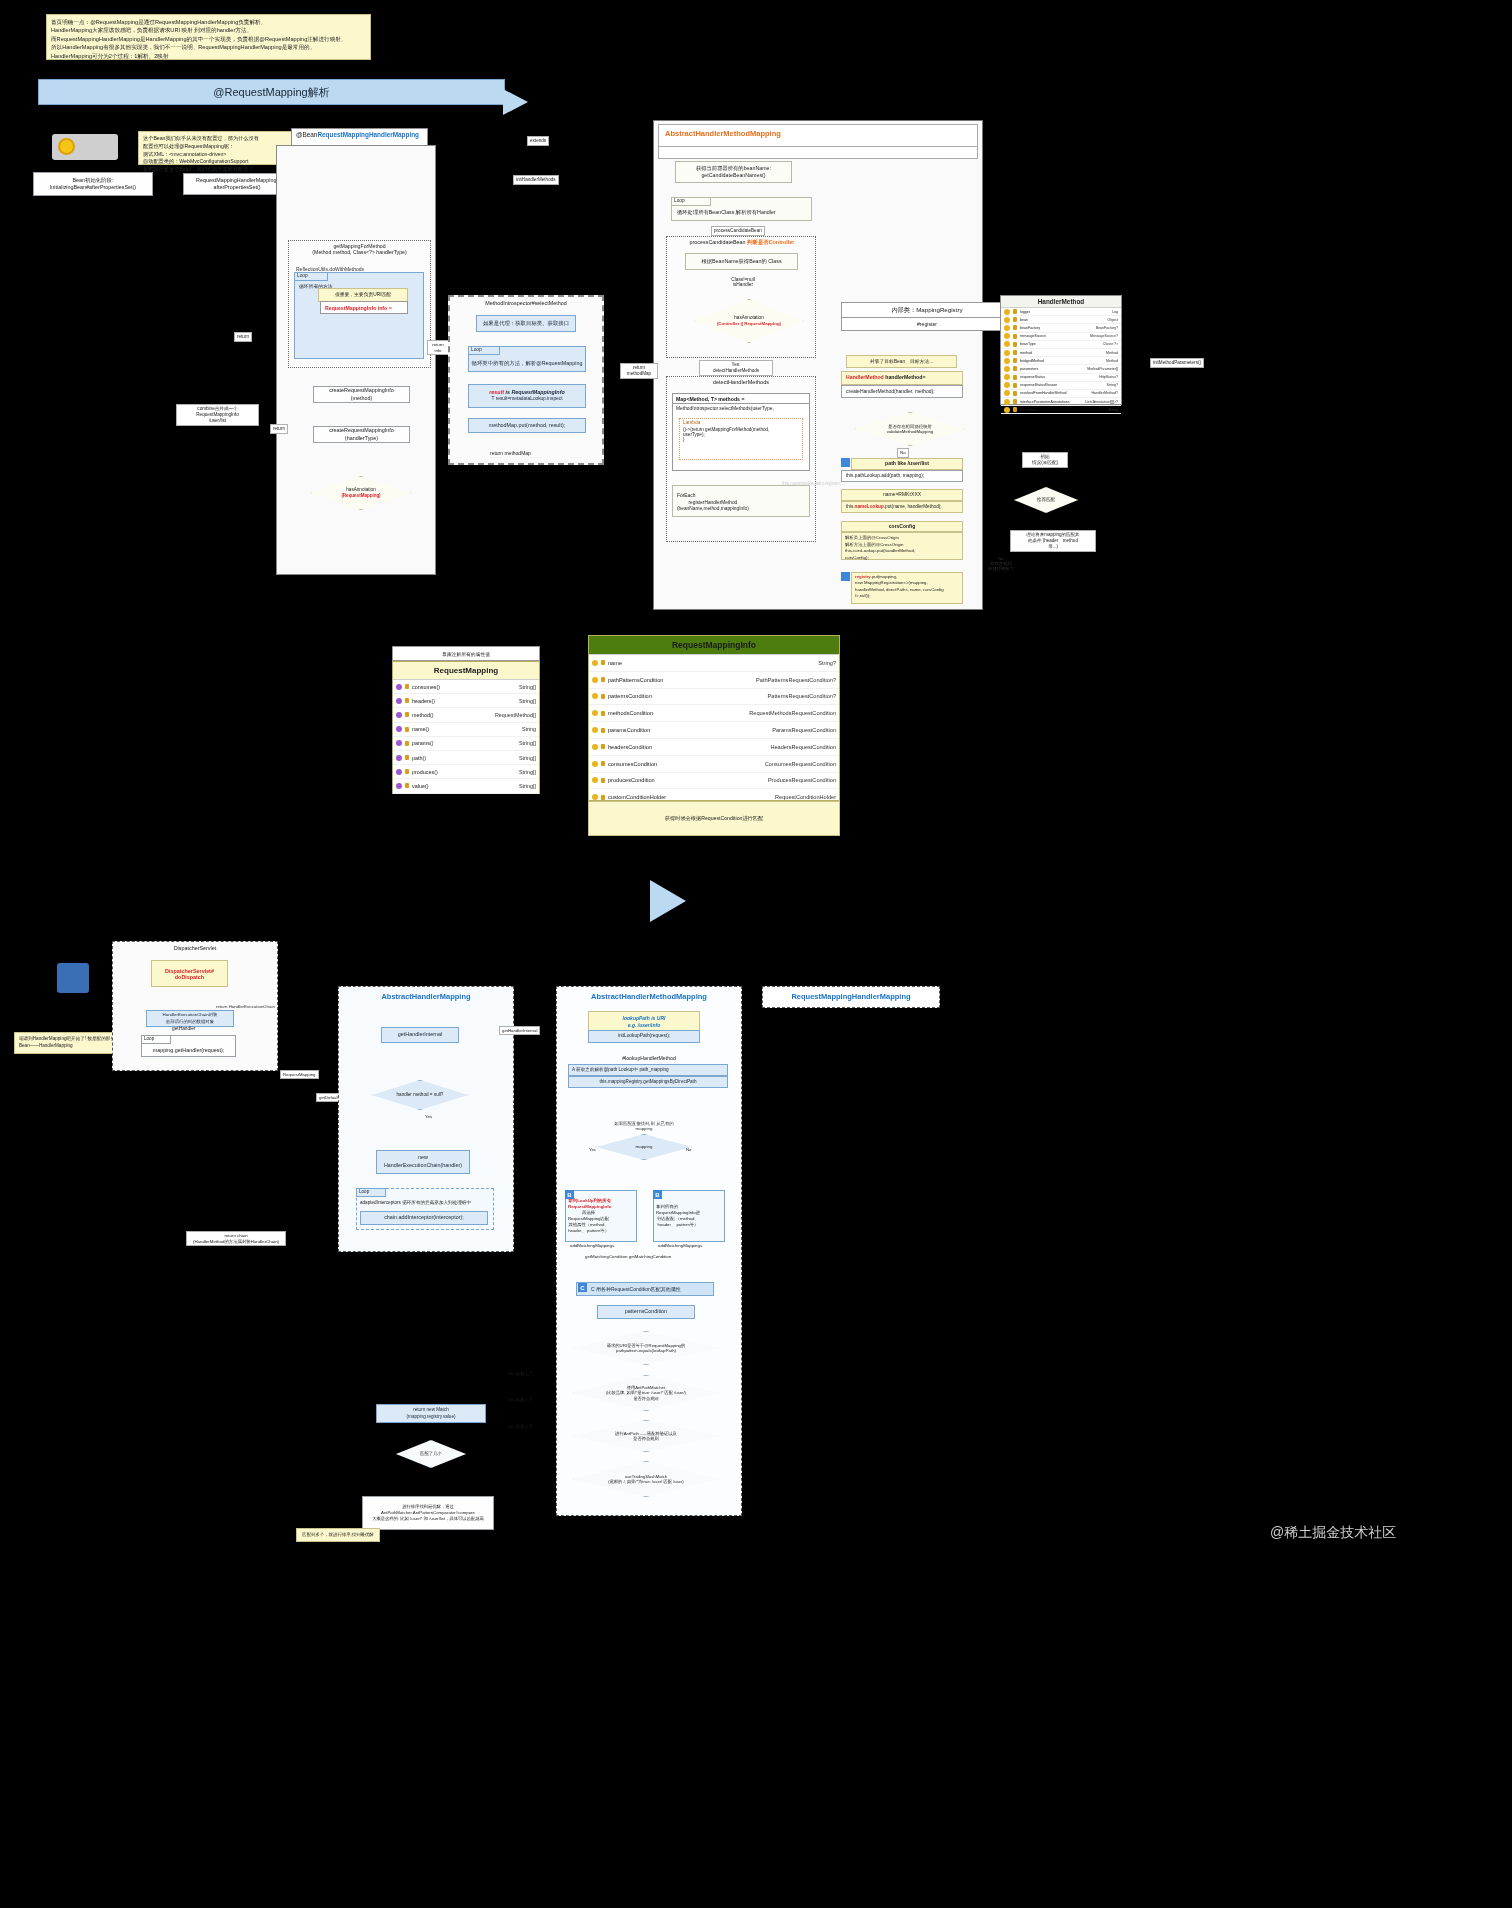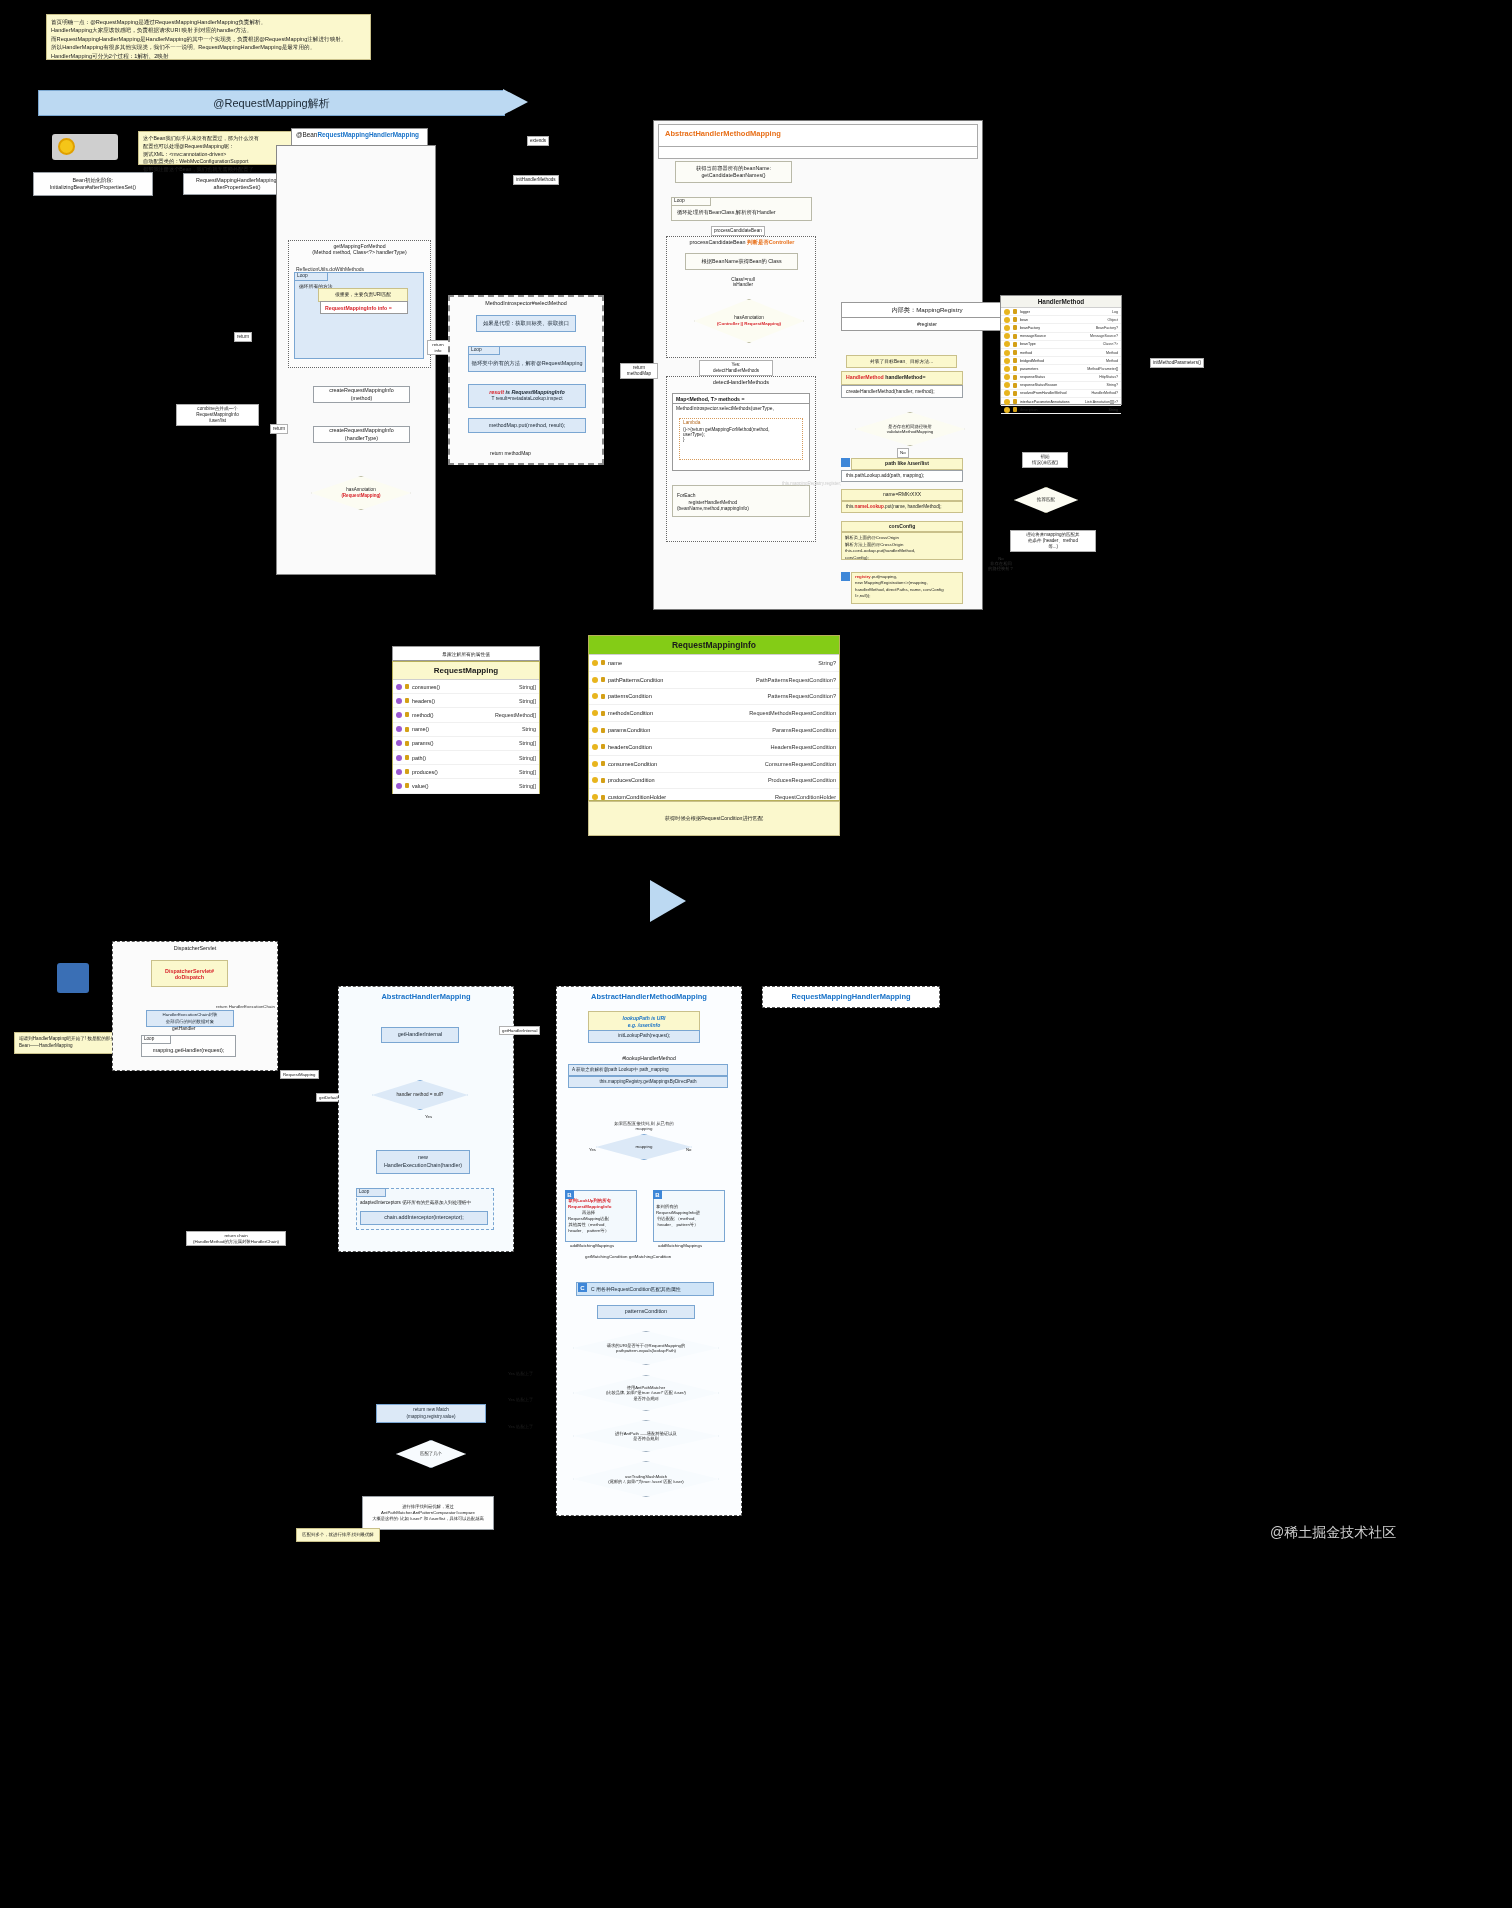--- a/index.html
+++ b/index.html
@@ -40,21 +40,21 @@
 <body>
 
 <div id="canvas">
 
   <div class="abs note big" style="left:46px;top:14px;width:325px;height:46px;white-space:pre-line;">首页明确一点：@RequestMapping是通过RequestMappingHandlerMapping负责解析。
 HandlerMapping大家应该散感吧，负责根据请求URI 映射 到对应的handler方法。
 而RequestMappingHandlerMapping是HandlerMapping的其中一个实现类，负责根据@RequestMapping注解进行映射。
 所以HandlerMapping有很多其他实现类，我们不一一说明。RequestMappingHandlerMapping是最常用的。
 HandlerMapping可分为2个过程：1解析、2映射</div>
 
-  <div class="banner" style="left:38px;top:90px;width:465px;height:24px;">
+  <div class="banner" style="left:38px;top:79px;width:465px;height:24px;">
     <span>@RequestMapping解析</span>
   </div>
   <div class="abs" style="left:503px;top:89px;width:0;height:0;border-top:13px solid transparent;border-bottom:13px solid transparent;border-left:25px solid #bcd9f2;"></div>
 
   <div class="abs" style="left:52px;top:134px;width:66px;height:26px;background:#cfcfcf;border-radius:3px;"></div>
   <div class="abs" style="left:58px;top:138px;width:17px;height:17px;background:#f5c518;border:2px solid #e0a000;border-radius:50%;"></div>
 
   <div class="abs note" style="left:138px;top:131px;width:155px;height:34px;white-space:pre-line;">这个Bean我们似乎从来没有配置过，那为什么没有
 配置也可以处理@RequestMapping呢：
 测试XML：&lt;mvc:annotation-driven&gt;
@@ -381,21 +381,21 @@
         <div class="row" style="font-size: 5.4px; height: 13.2px;">
           <span class="ic m"></span>
           <span class="lock"></span>
           <span class="nm">value()</span>
           <span class="ty">String[]</span>
         </div>
       </div>
   </div>
 
   <div class="abs cls" style="left:588px;top:635px;width:252px;height:166px;border:1px solid #b8b05a;">
-    <div class="cls-ttl" style="background:#84cc16;font-size:8.5px;padding:4px 4px;">RequestMappingInfo</div>
+    <div class="cls-ttl" style="background:#4d7c0f;font-size:8.5px;padding:4px 4px;">RequestMappingInfo</div>
     <div id="rmi-rows">
         <div class="row" style="font-size: 5.6px; height: 15.8px;">
           <span class="ic f"></span>
           <span class="lock"></span>
           <span class="nm">name</span>
           <span class="ty">String?</span>
         </div>
         <div class="row" style="font-size: 5.6px; height: 15.8px;">
           <span class="ic f"></span>
           <span class="lock"></span>

